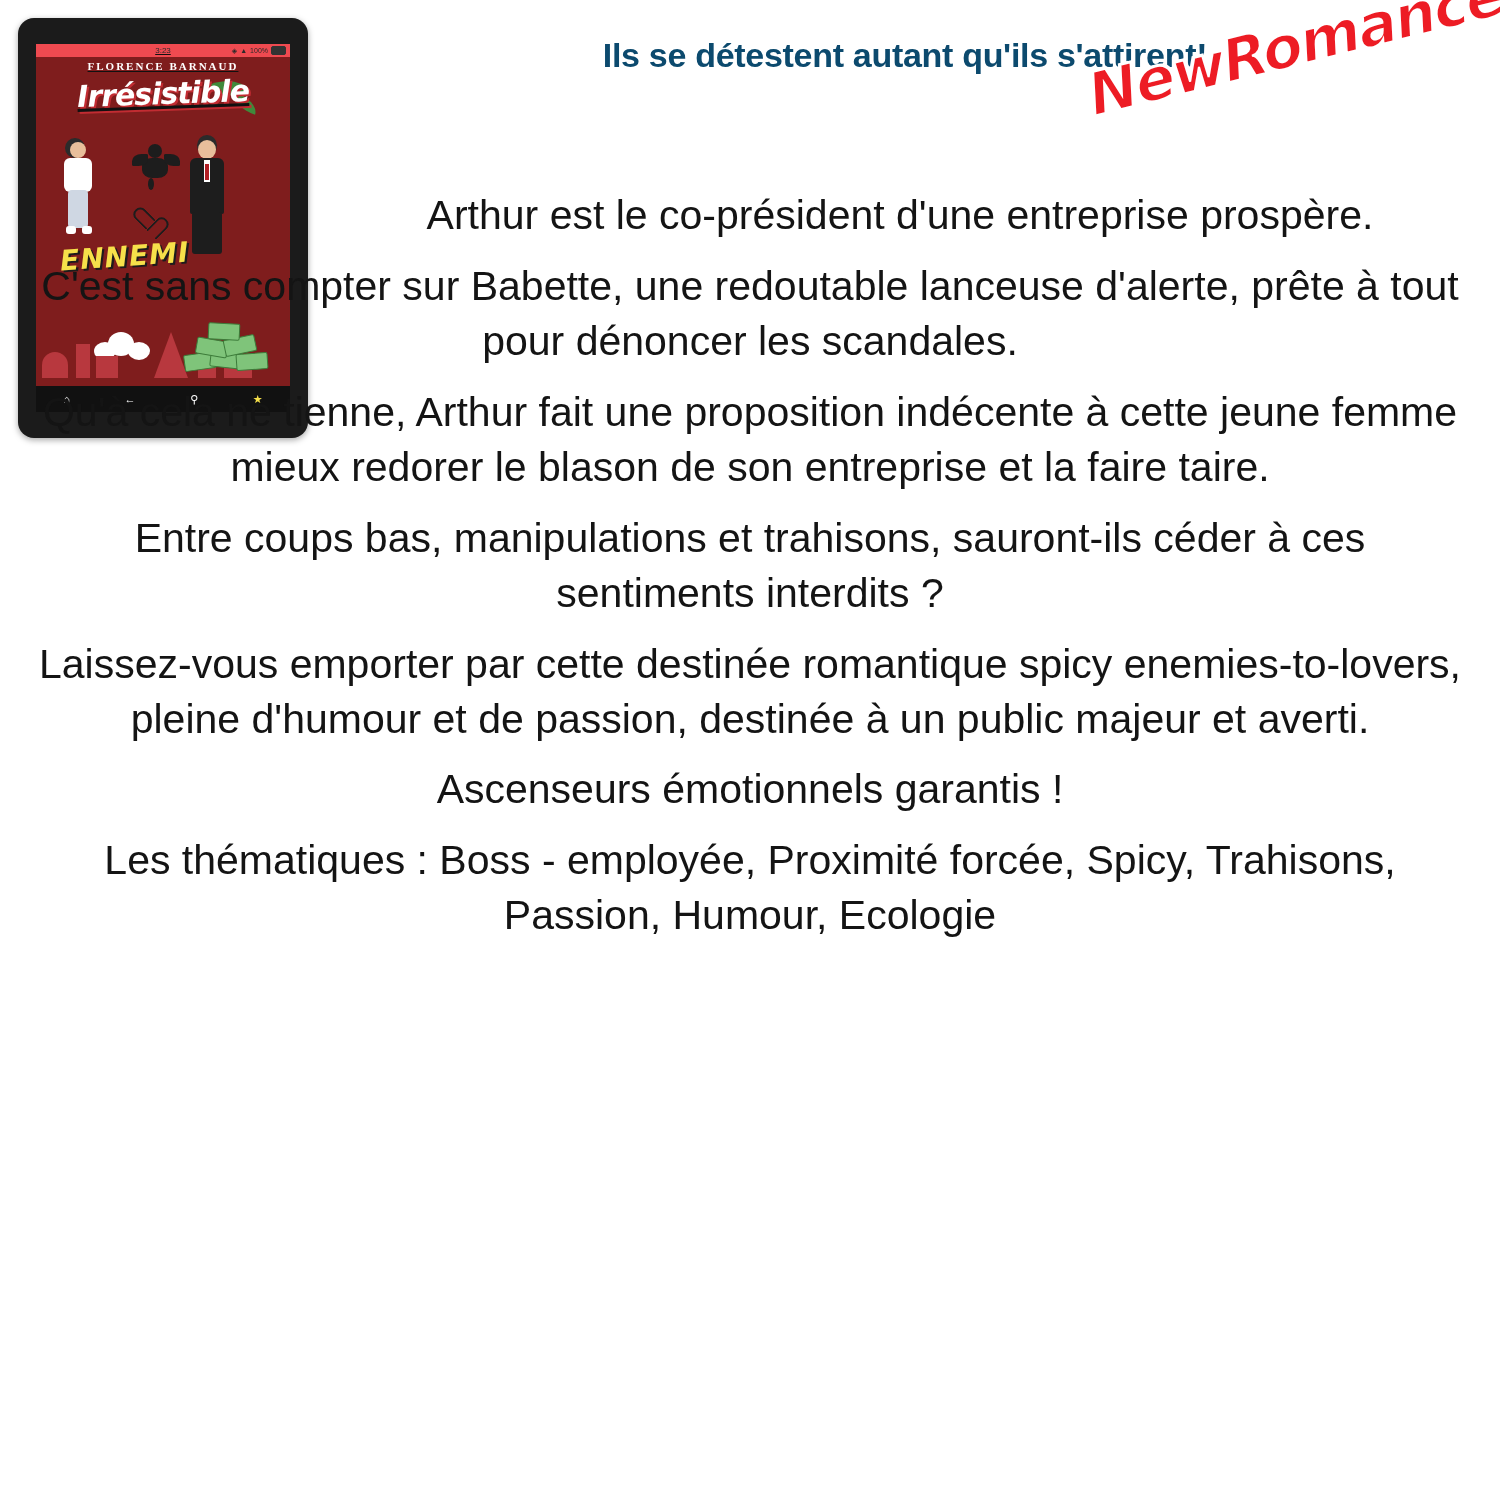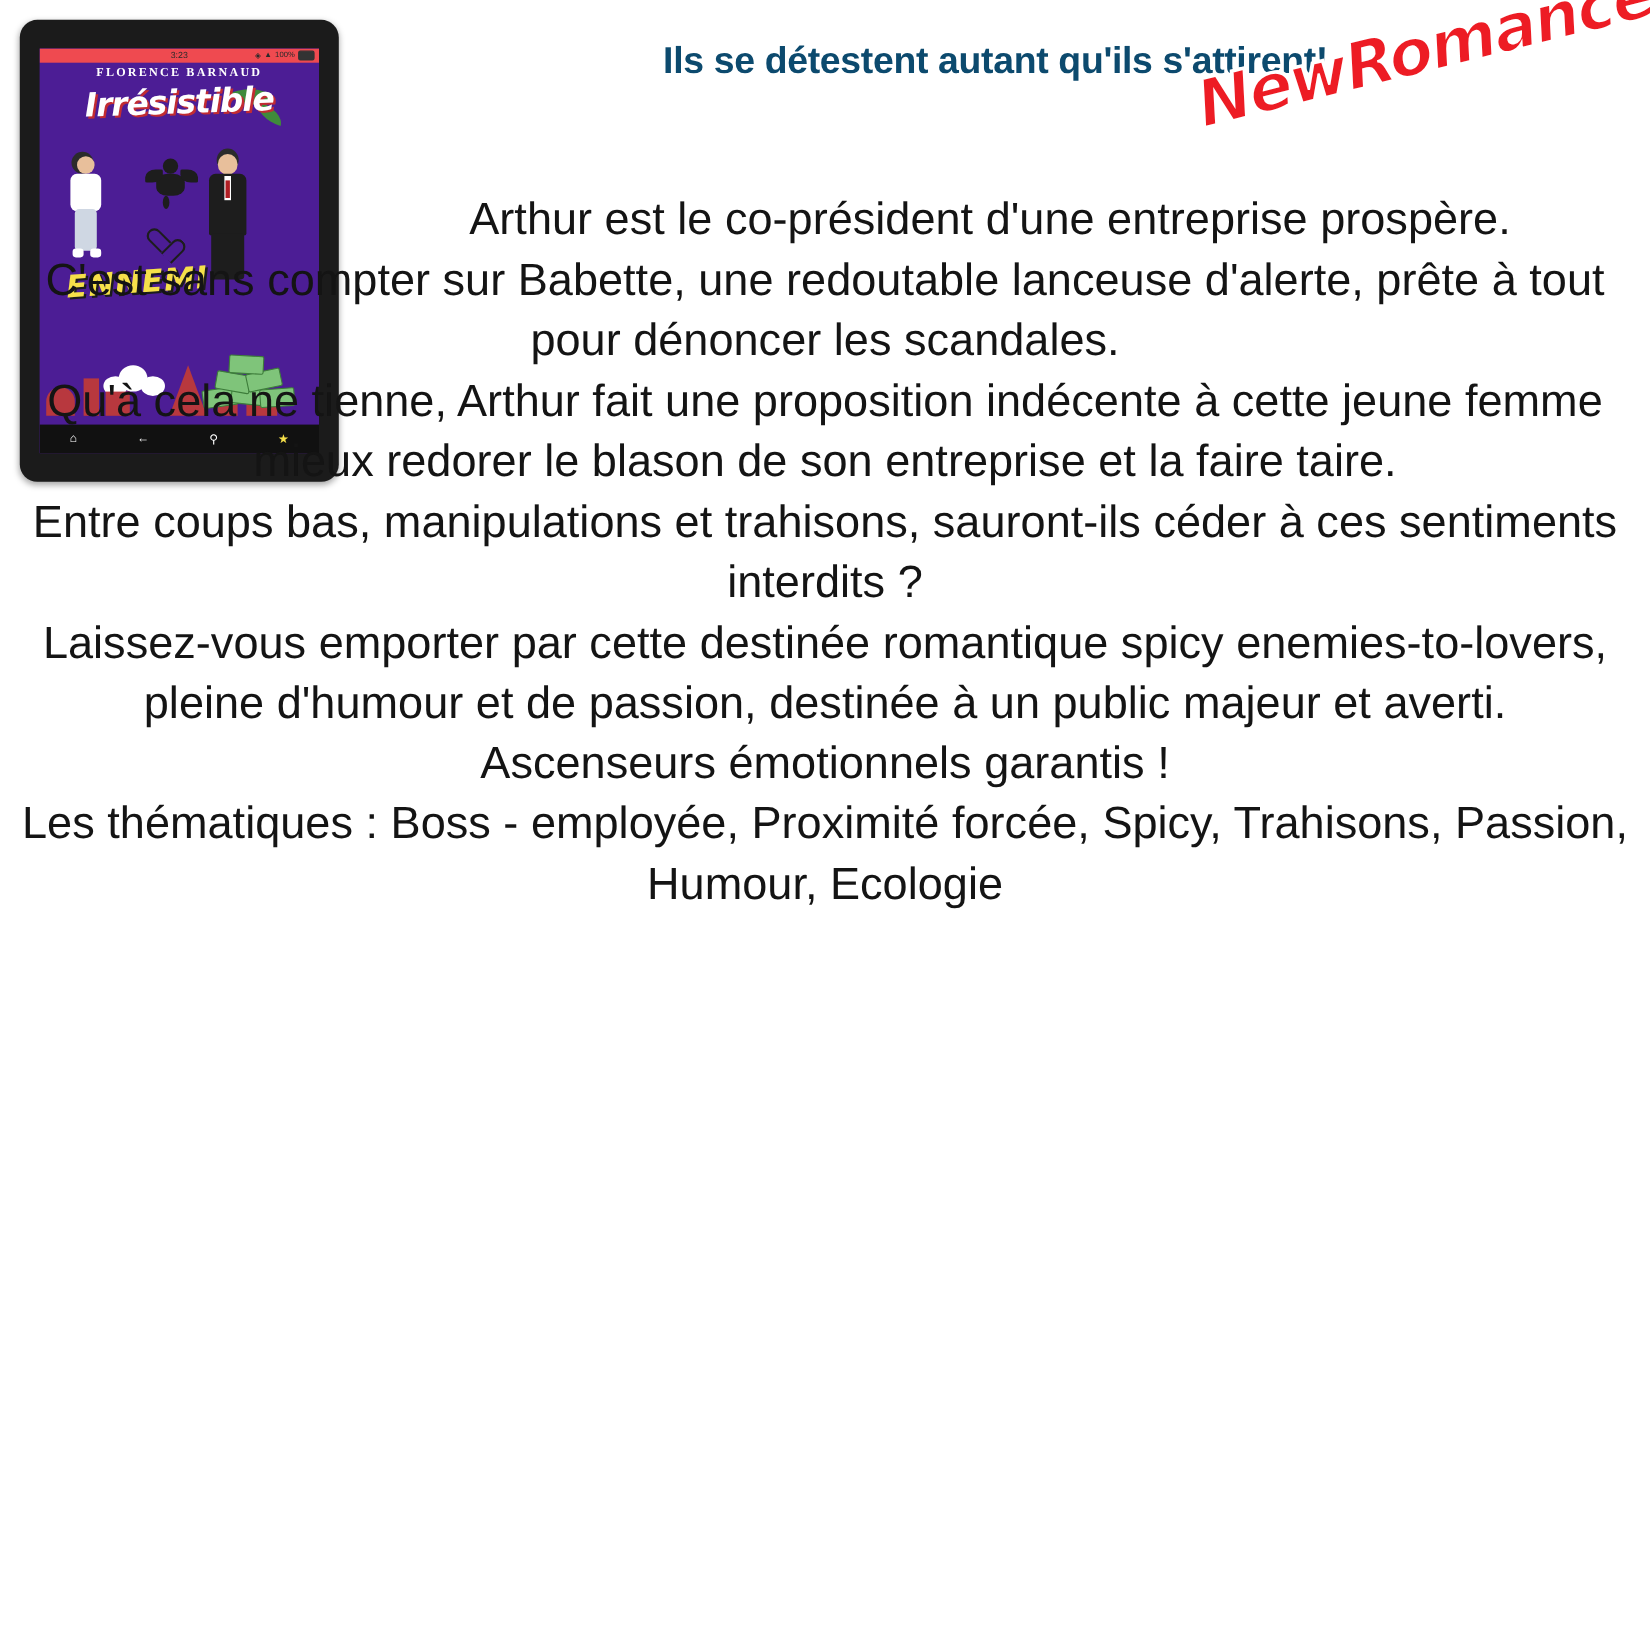--- a/index.html
+++ b/index.html
@@ -28,22 +28,23 @@
     box-shadow: 0 2px 6px rgba(0,0,0,0.35);
     padding: 0;
     box-sizing: border-box;
   }
   #tablet-screen {
     position: absolute;
     left: 18px;
     top: 26px;
     right: 18px;
     bottom: 26px;
-    background: #4c1d95;
+    background: #7f1d1d;
     overflow: hidden;
+    text-decoration: underline;
   }
   .status-bar {
     height: 13px;
     display: flex;
     align-items: center;
     justify-content: center;
     gap: 6px;
     font-size: 8px;
     color: #2a2a2a;
     background: #ef4a50;
@@ -248,21 +249,21 @@
     position: absolute;
     left: 14px;
     right: 14px;
     top: 172px;
     text-align: center;
     font-family: "Liberation Sans", sans-serif;
     font-size: 41px;
     line-height: 1.34;
     color: #141414;
   }
-  #blurb p { margin: 0; }
+  #blurb p { margin: 16px; }
   #blurb .indent-top {
     padding-left: 300px;
   }
 </style>
 </head>
 <body>
 
 <div id="tablet-mockup">
   <div id="tablet-screen">
 

